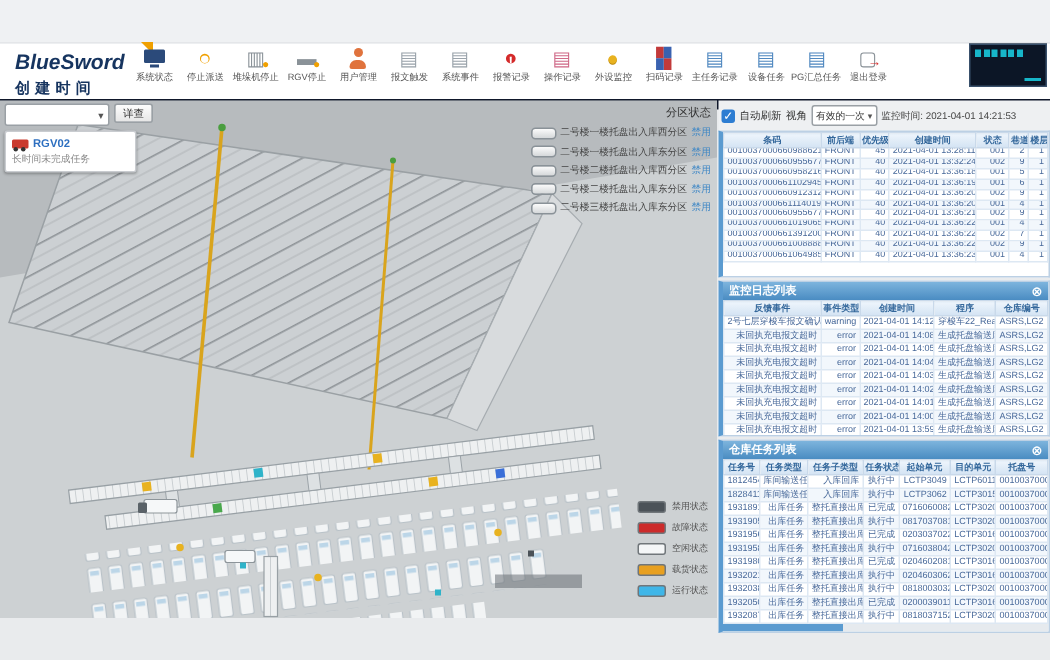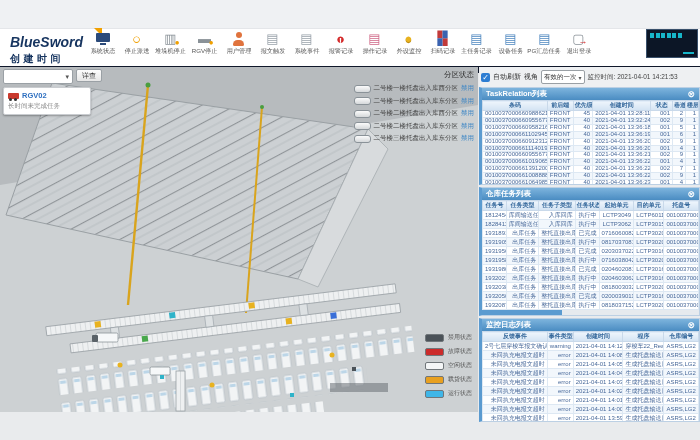--- a/index.html
+++ b/index.html
@@ -322,24 +322,20 @@
       <div class="view-select">
         <span>有效的一次</span>
       </div>
       <span class="mon-time">
         <span>监控时间:</span>
         <span>2021-04-01 14:21:53</span>
       </span>
     </div>
 
     <div class="rpanel" style="height:96px">
-      <div class="rp-head">
-        <span>TaskRelation列表</span>
-        <span class="rp-close"></span>
-      </div>
       <div id="tbl-task-relation">
           <table>
             <colgroup>
               <col style="width: 30%;">
               <col style="width: 12%;">
               <col style="width: 9%;">
               <col style="width: 27%;">
               <col style="width: 10%;">
               <col style="width: 6%;">
               <col style="width: 6%;">
@@ -453,20 +449,112 @@
                 <td class="al-l">2021-04-01 13:36:23</td>
                 <td class="al-r">001</td>
                 <td class="al-r">4</td>
                 <td class="al-r">1</td>
               </tr>
             </tbody>
           </table>
         </div>
     </div>
 
+    <div class="rpanel" style="height:102px">
+      <div class="rp-head">
+        <span>监控日志列表</span>
+        <span class="rp-close"></span>
+      </div>
+      <div id="tbl-event-log">
+          <table>
+            <colgroup>
+              <col style="width: 30%;">
+              <col style="width: 12%;">
+              <col style="width: 23%;">
+              <col style="width: 19%;">
+              <col style="width: 16%;">
+            </colgroup>
+            <thead>
+              <tr>
+                <th>反馈事件</th>
+                <th>事件类型</th>
+                <th>创建时间</th>
+                <th>程序</th>
+                <th>仓库编号</th>
+              </tr>
+            </thead>
+            <tbody>
+              <tr>
+                <td class="al-r">2号七层穿梭车报文确认失败,无法转运</td>
+                <td class="al-r">warning</td>
+                <td class="al-l">2021-04-01 14:12:12</td>
+                <td class="al-r">穿梭车22_ReadStatus</td>
+                <td class="al-l">ASRS,LG2</td>
+              </tr>
+              <tr>
+                <td class="al-r">未回执充电报文超时</td>
+                <td class="al-r">error</td>
+                <td class="al-l">2021-04-01 14:08:57</td>
+                <td class="al-r">生成托盘输送库任务模块</td>
+                <td class="al-l">ASRS,LG2</td>
+              </tr>
+              <tr>
+                <td class="al-r">未回执充电报文超时</td>
+                <td class="al-r">error</td>
+                <td class="al-l">2021-04-01 14:05:56</td>
+                <td class="al-r">生成托盘输送库任务模块</td>
+                <td class="al-l">ASRS,LG2</td>
+              </tr>
+              <tr>
+                <td class="al-r">未回执充电报文超时</td>
+                <td class="al-r">error</td>
+                <td class="al-l">2021-04-01 14:04:56</td>
+                <td class="al-r">生成托盘输送库任务模块</td>
+                <td class="al-l">ASRS,LG2</td>
+              </tr>
+              <tr>
+                <td class="al-r">未回执充电报文超时</td>
+                <td class="al-r">error</td>
+                <td class="al-l">2021-04-01 14:03:56</td>
+                <td class="al-r">生成托盘输送库任务模块</td>
+                <td class="al-l">ASRS,LG2</td>
+              </tr>
+              <tr>
+                <td class="al-r">未回执充电报文超时</td>
+                <td class="al-r">error</td>
+                <td class="al-l">2021-04-01 14:02:55</td>
+                <td class="al-r">生成托盘输送库任务模块</td>
+                <td class="al-l">ASRS,LG2</td>
+              </tr>
+              <tr>
+                <td class="al-r">未回执充电报文超时</td>
+                <td class="al-r">error</td>
+                <td class="al-l">2021-04-01 14:01:55</td>
+                <td class="al-r">生成托盘输送库任务模块</td>
+                <td class="al-l">ASRS,LG2</td>
+              </tr>
+              <tr>
+                <td class="al-r">未回执充电报文超时</td>
+                <td class="al-r">error</td>
+                <td class="al-l">2021-04-01 14:00:54</td>
+                <td class="al-r">生成托盘输送库任务模块</td>
+                <td class="al-l">ASRS,LG2</td>
+              </tr>
+              <tr>
+                <td class="al-r">未回执充电报文超时</td>
+                <td class="al-r">error</td>
+                <td class="al-l">2021-04-01 13:59:54</td>
+                <td class="al-r">生成托盘输送库任务模块</td>
+                <td class="al-l">ASRS,LG2</td>
+              </tr>
+            </tbody>
+          </table>
+        </div>
+    </div>
+
     <div class="rpanel" style="height:127px">
       <div class="rp-head">
         <span>仓库任务列表</span>
         <span class="rp-close"></span>
       </div>
       <div id="tbl-warehouse-tasks">
           <table>
             <colgroup>
               <col style="width: 11%;">
               <col style="width: 15%;">
@@ -587,107 +675,15 @@
                 <td class="al-r">LCTP3020</td>
                 <td class="al-l">0010037000660842</td>
               </tr>
             </tbody>
           </table>
         </div>
       <div class="hscroll">
         <div class="hscroll-thumb"></div>
       </div>
     </div>
-
-    <div class="rpanel" style="height:102px">
-      <div class="rp-head">
-        <span>监控日志列表</span>
-        <span class="rp-close"></span>
-      </div>
-      <div id="tbl-event-log">
-          <table>
-            <colgroup>
-              <col style="width: 30%;">
-              <col style="width: 12%;">
-              <col style="width: 23%;">
-              <col style="width: 19%;">
-              <col style="width: 16%;">
-            </colgroup>
-            <thead>
-              <tr>
-                <th>反馈事件</th>
-                <th>事件类型</th>
-                <th>创建时间</th>
-                <th>程序</th>
-                <th>仓库编号</th>
-              </tr>
-            </thead>
-            <tbody>
-              <tr>
-                <td class="al-r">2号七层穿梭车报文确认失败,无法转运</td>
-                <td class="al-r">warning</td>
-                <td class="al-l">2021-04-01 14:12:12</td>
-                <td class="al-r">穿梭车22_ReadStatus</td>
-                <td class="al-l">ASRS,LG2</td>
-              </tr>
-              <tr>
-                <td class="al-r">未回执充电报文超时</td>
-                <td class="al-r">error</td>
-                <td class="al-l">2021-04-01 14:08:57</td>
-                <td class="al-r">生成托盘输送库任务模块</td>
-                <td class="al-l">ASRS,LG2</td>
-              </tr>
-              <tr>
-                <td class="al-r">未回执充电报文超时</td>
-                <td class="al-r">error</td>
-                <td class="al-l">2021-04-01 14:05:56</td>
-                <td class="al-r">生成托盘输送库任务模块</td>
-                <td class="al-l">ASRS,LG2</td>
-              </tr>
-              <tr>
-                <td class="al-r">未回执充电报文超时</td>
-                <td class="al-r">error</td>
-                <td class="al-l">2021-04-01 14:04:56</td>
-                <td class="al-r">生成托盘输送库任务模块</td>
-                <td class="al-l">ASRS,LG2</td>
-              </tr>
-              <tr>
-                <td class="al-r">未回执充电报文超时</td>
-                <td class="al-r">error</td>
-                <td class="al-l">2021-04-01 14:03:56</td>
-                <td class="al-r">生成托盘输送库任务模块</td>
-                <td class="al-l">ASRS,LG2</td>
-              </tr>
-              <tr>
-                <td class="al-r">未回执充电报文超时</td>
-                <td class="al-r">error</td>
-                <td class="al-l">2021-04-01 14:02:55</td>
-                <td class="al-r">生成托盘输送库任务模块</td>
-                <td class="al-l">ASRS,LG2</td>
-              </tr>
-              <tr>
-                <td class="al-r">未回执充电报文超时</td>
-                <td class="al-r">error</td>
-                <td class="al-l">2021-04-01 14:01:55</td>
-                <td class="al-r">生成托盘输送库任务模块</td>
-                <td class="al-l">ASRS,LG2</td>
-              </tr>
-              <tr>
-                <td class="al-r">未回执充电报文超时</td>
-                <td class="al-r">error</td>
-                <td class="al-l">2021-04-01 14:00:54</td>
-                <td class="al-r">生成托盘输送库任务模块</td>
-                <td class="al-l">ASRS,LG2</td>
-              </tr>
-              <tr>
-                <td class="al-r">未回执充电报文超时</td>
-                <td class="al-r">error</td>
-                <td class="al-l">2021-04-01 13:59:54</td>
-                <td class="al-r">生成托盘输送库任务模块</td>
-                <td class="al-l">ASRS,LG2</td>
-              </tr>
-            </tbody>
-          </table>
-        </div>
-    </div>
   </div>
 
 </div>
 
 </body></html>

